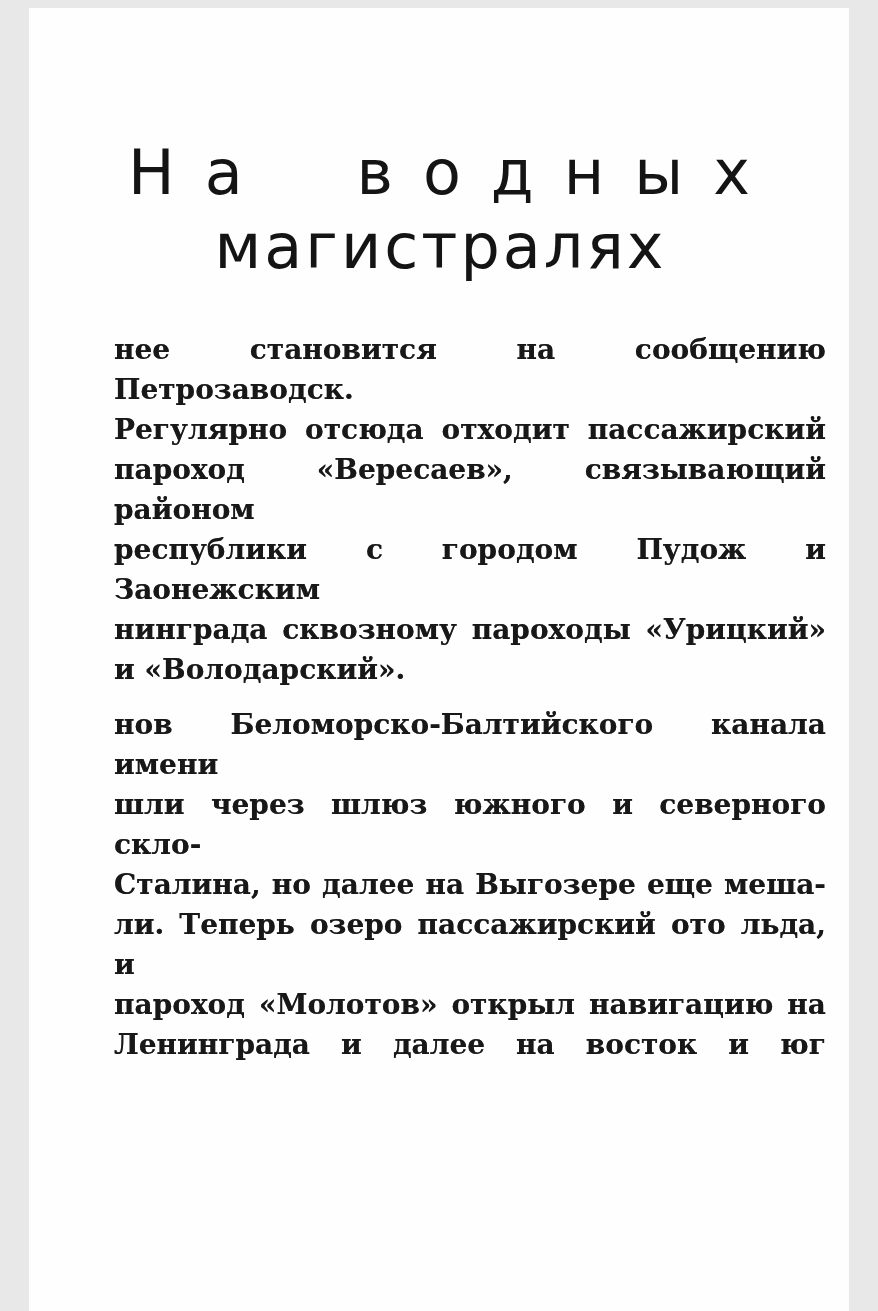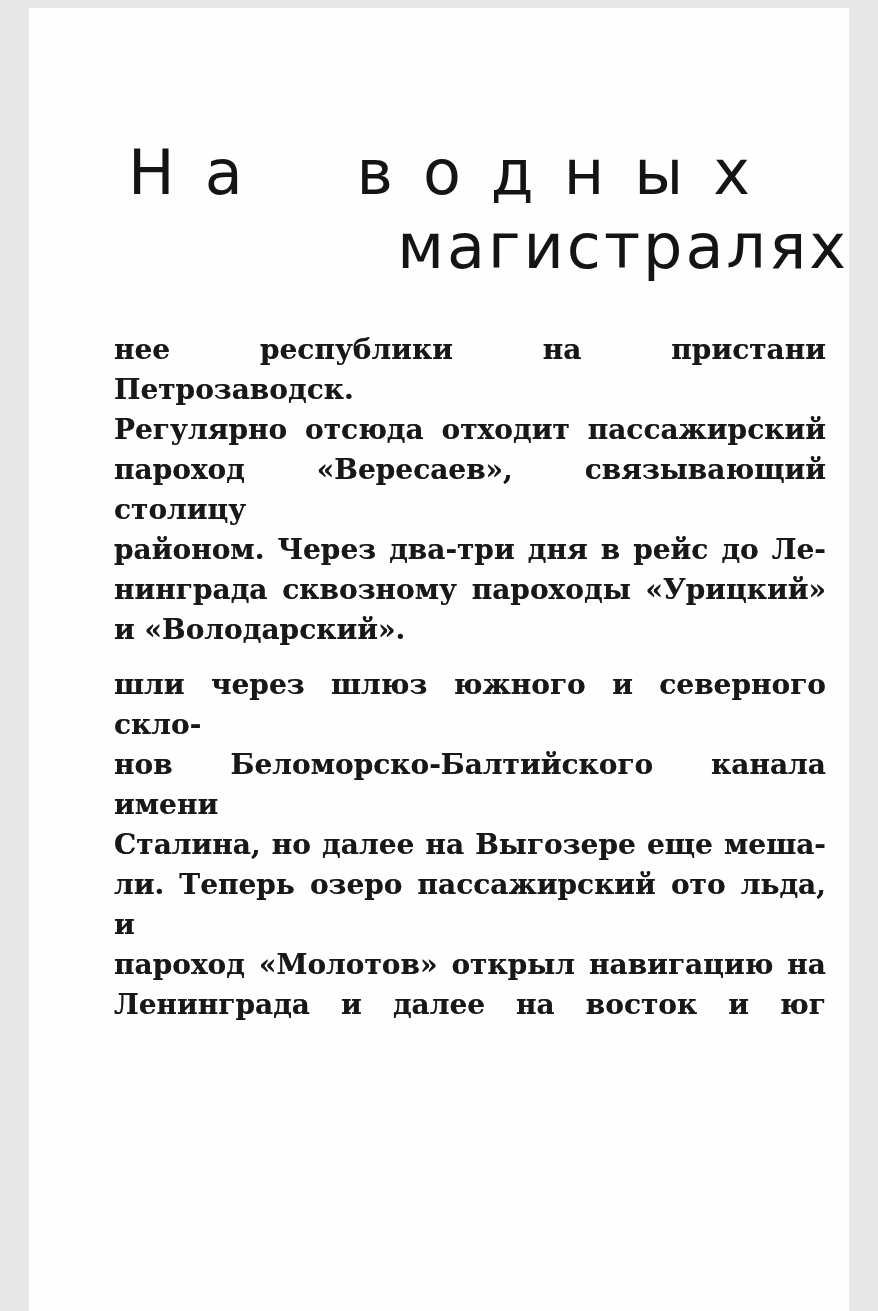--- a/index.html
+++ b/index.html
@@ -31,21 +31,20 @@
     text-indent: 30px; 
     white-space: nowrap;
   }
   .headline .t2 {
     display: block;
     font-size: 62px;
     line-height: 74px;
     letter-spacing: 3px;
     text-indent: 3px;
     white-space: nowrap;
-    text-align: right;
   }
   
   .article-body {
     width: 712px;
     margin: 46px 81px 0 85px;
     font-family: "DejaVu Serif", "Liberation Serif", serif;
     font-weight: 700;
     font-size: 28px;
     line-height: 40px;
     color: #181818;
@@ -70,31 +69,31 @@
 <div class="page" style="background: rgb(254, 254, 254); color: rgb(26, 26, 26);">
 
   <h1 class="headline">
     <span class="t1">На водных</span>
     <span class="t2">магистралях</span>
   </h1>
 
   <div class="article-body">
 
     <div class="para">
-      <div class="line">нее республики на пристани Петрозаводск.</div>
+      <div class="line">нее становится на сообщению Петрозаводск.</div>
       <div class="line">Регулярно отсюда отходит пассажирский</div>
-      <div class="line">пароход «Вересаев», связывающий столицу</div>
-      <div class="line">районом. Через два-три дня в рейс до Ле-</div>
+      <div class="line">пароход «Вересаев», связывающий районом</div>
+      <div class="line">республики с городом Пудож и Заонежским</div>
       <div class="line">нинграда сквозному пароходы «Урицкий»</div>
       <div class="line noj">и «Володарский».</div>
     </div>
 
     <div class="para">
+      <div class="line">нов Беломорско-Балтийского канала имени</div>
       <div class="line">шли через шлюз южного и северного скло-</div>
-      <div class="line">нов Беломорско-Балтийского канала имени</div>
       <div class="line">Сталина, но далее на Выгозере еще меша-</div>
       <div class="line">ли. Теперь озеро пассажирский ото льда, и</div>
       <div class="line">пароход «Молотов» открыл навигацию на</div>
       <div class="line">Ленинграда и далее на восток и юг</div>
 
     </div>
 
   </div>
 
 </div>

